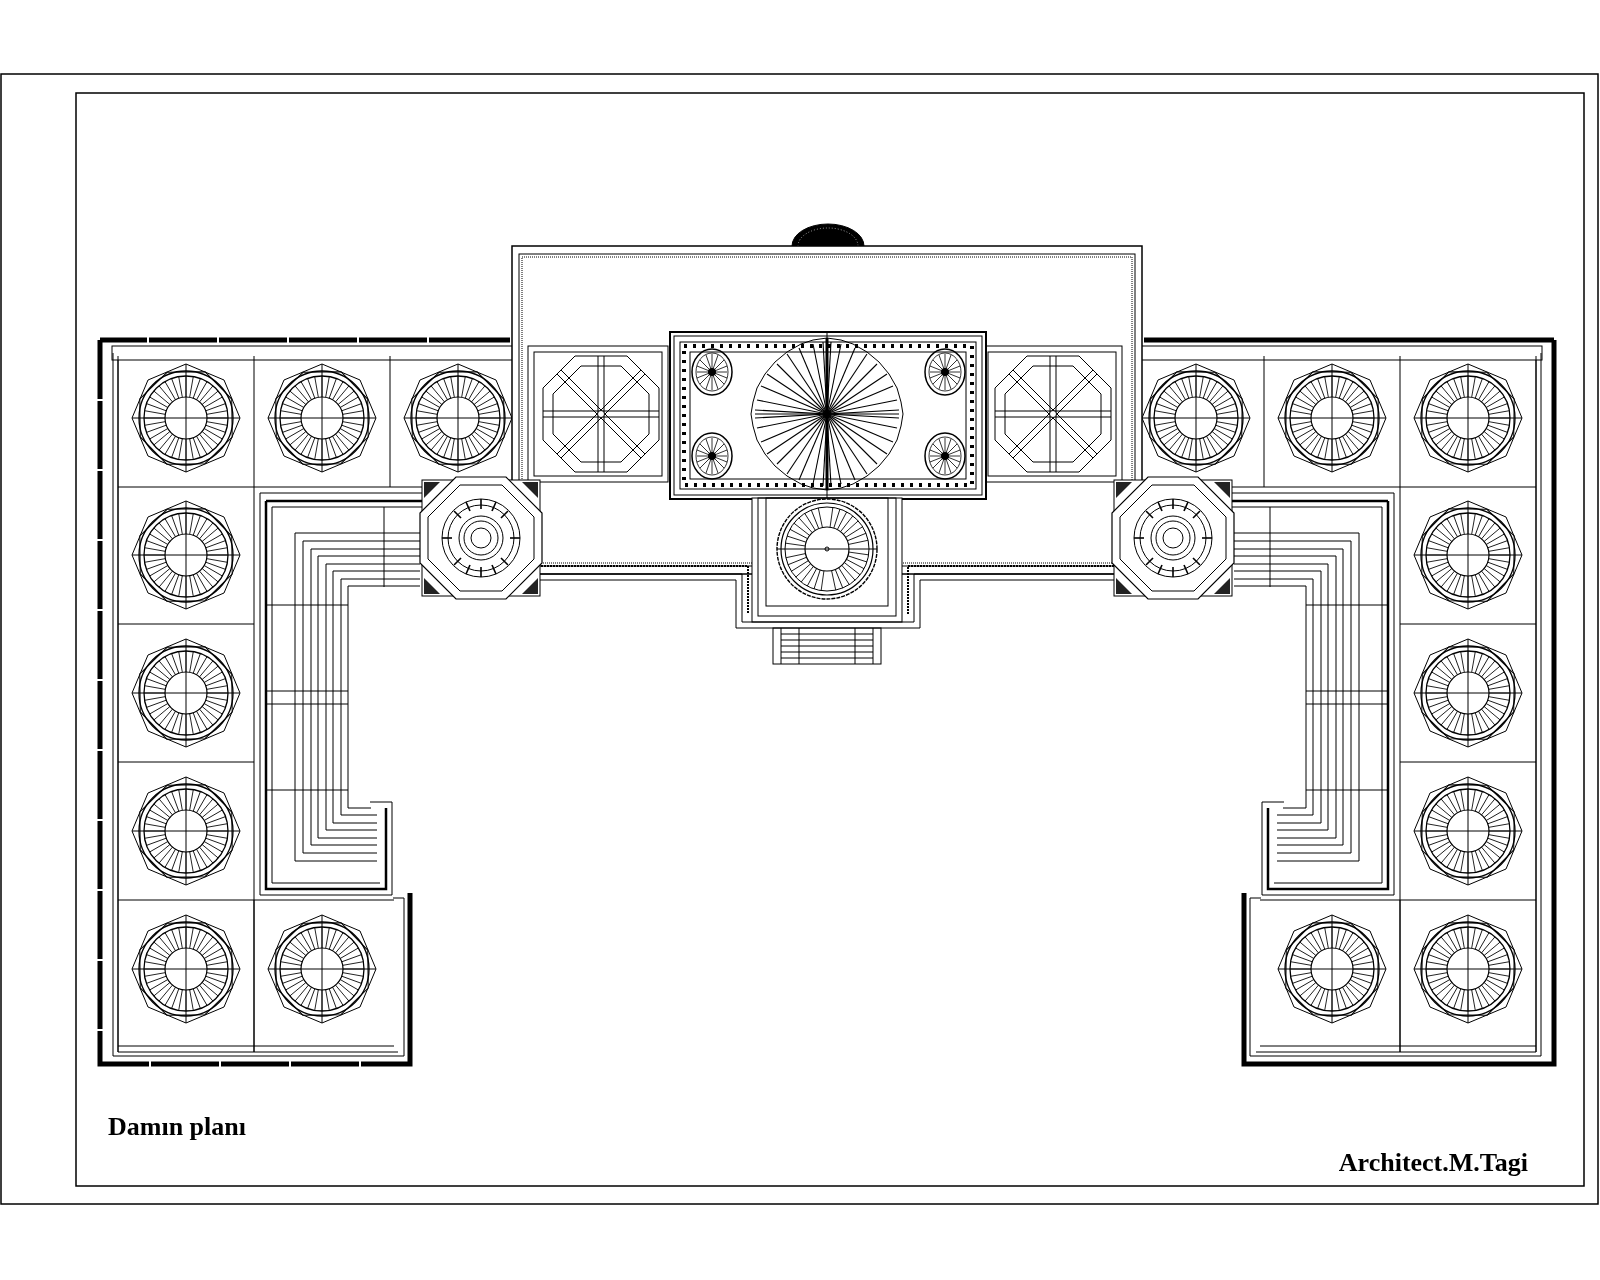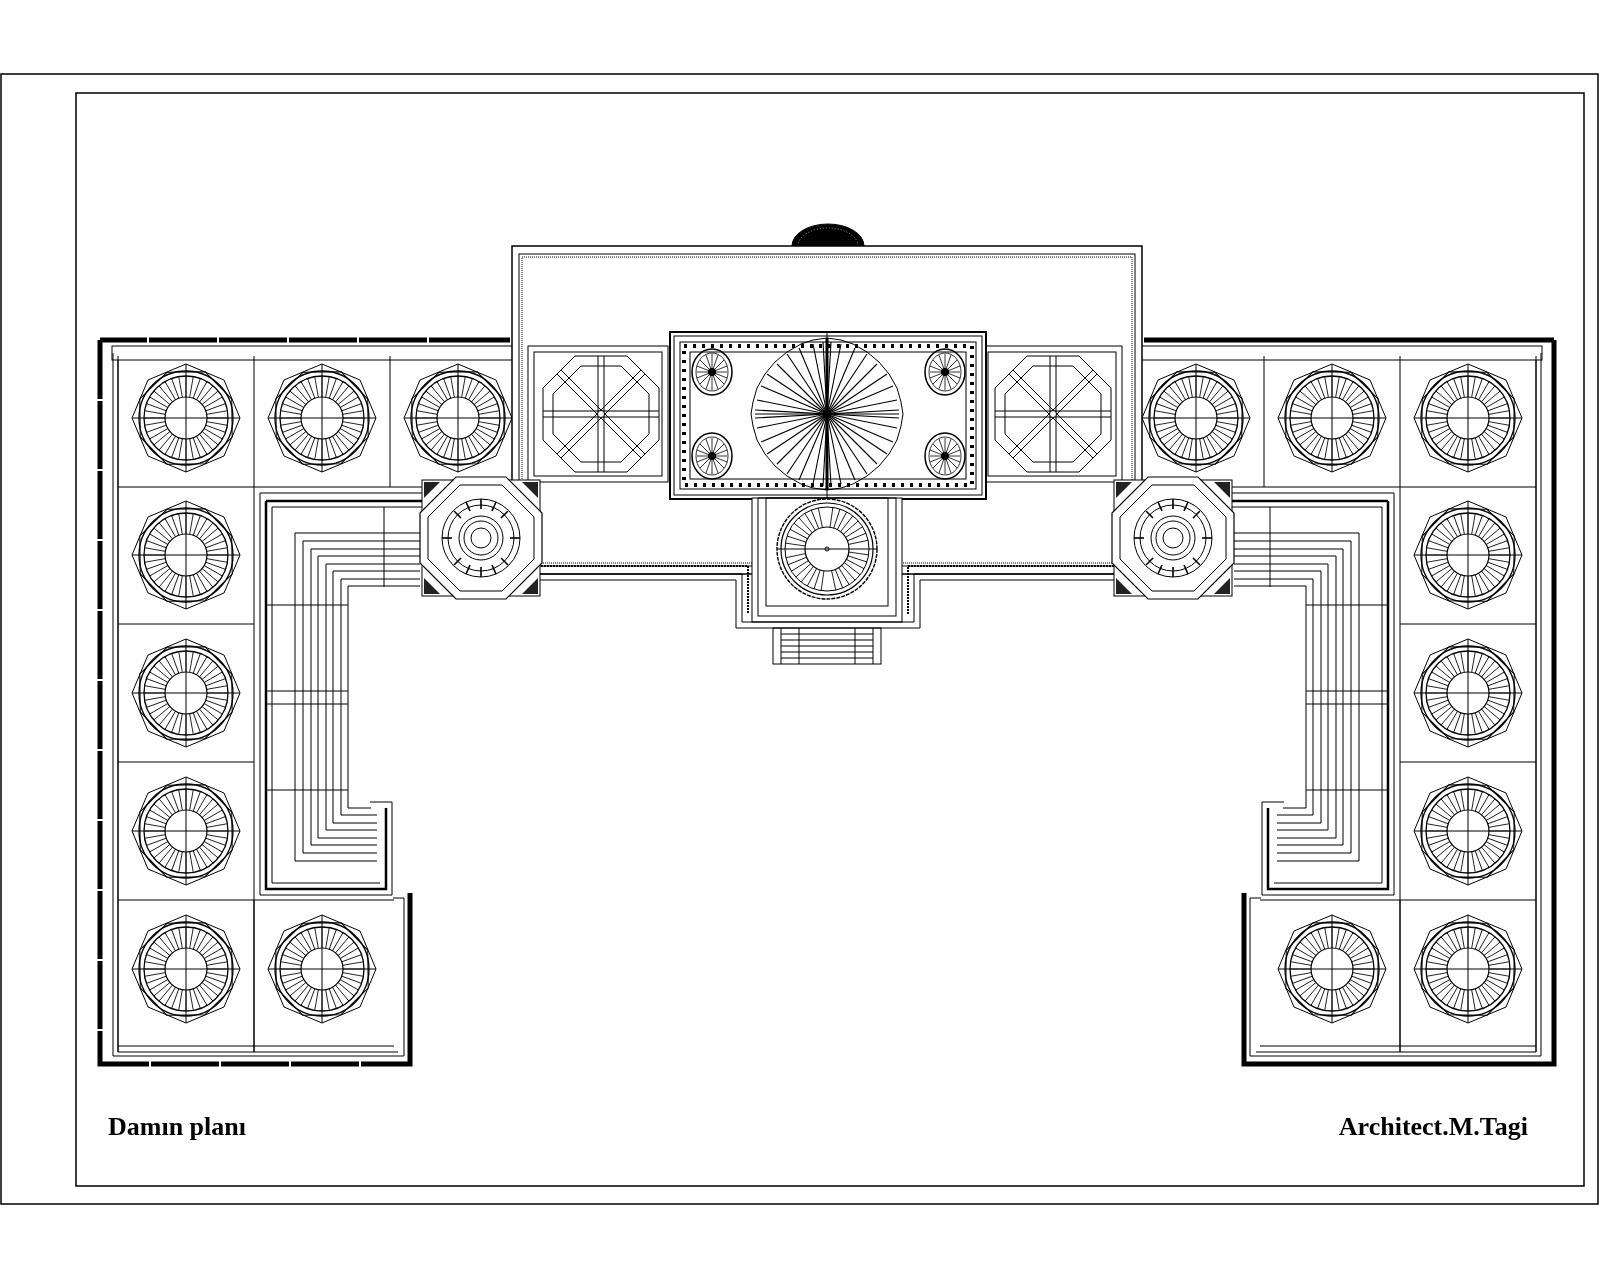--- a/index.html
+++ b/index.html
@@ -1,19 +1,19 @@
 <!DOCTYPE html>
 <html><head>
 <meta charset="utf-8">
 <style>
   html,body{margin:0;padding:0;background:#ffffff;}
   body{width:1600px;height:1280px;position:relative;overflow:hidden;font-family:"Liberation Serif",serif;}
   #sheet{position:absolute;left:0;top:0;width:1600px;height:1280px;}
   .title-left{position:absolute;left:108px;top:1112px;font-family:"Liberation Serif",serif;font-weight:bold;font-size:26px;color:#000;text-align:center;}
-  .title-right{position:absolute;right:72px;top:1112px;font-family:"Liberation Serif",serif;font-weight:bold;font-size:26px;color:#000;}
+  .title-right{position:absolute;right:72px;top:1148px;font-family:"Liberation Serif",serif;font-weight:bold;font-size:26px;color:#000;}
 </style>
 </head>
 <body>
 
 <svg id="sheet" width="1600" height="1280" viewBox="0 0 1600 1280" xmlns="http://www.w3.org/2000/svg">
   <defs>
     <g id="dome">
       <polygon points="0,-54 38,-38 54,0 38,38 0,54 -38,38 -54,0 -38,-38" fill="none" stroke="#000" stroke-width="1"></polygon>
       <polygon points="0,-50 35,-35 50,0 35,35 0,50 -35,35 -50,0 -35,-35" fill="none" stroke="#000" stroke-width="1" transform="rotate(22.5)"></polygon>
       <circle r="47" fill="none" stroke="#000" stroke-width="1.3"></circle>

